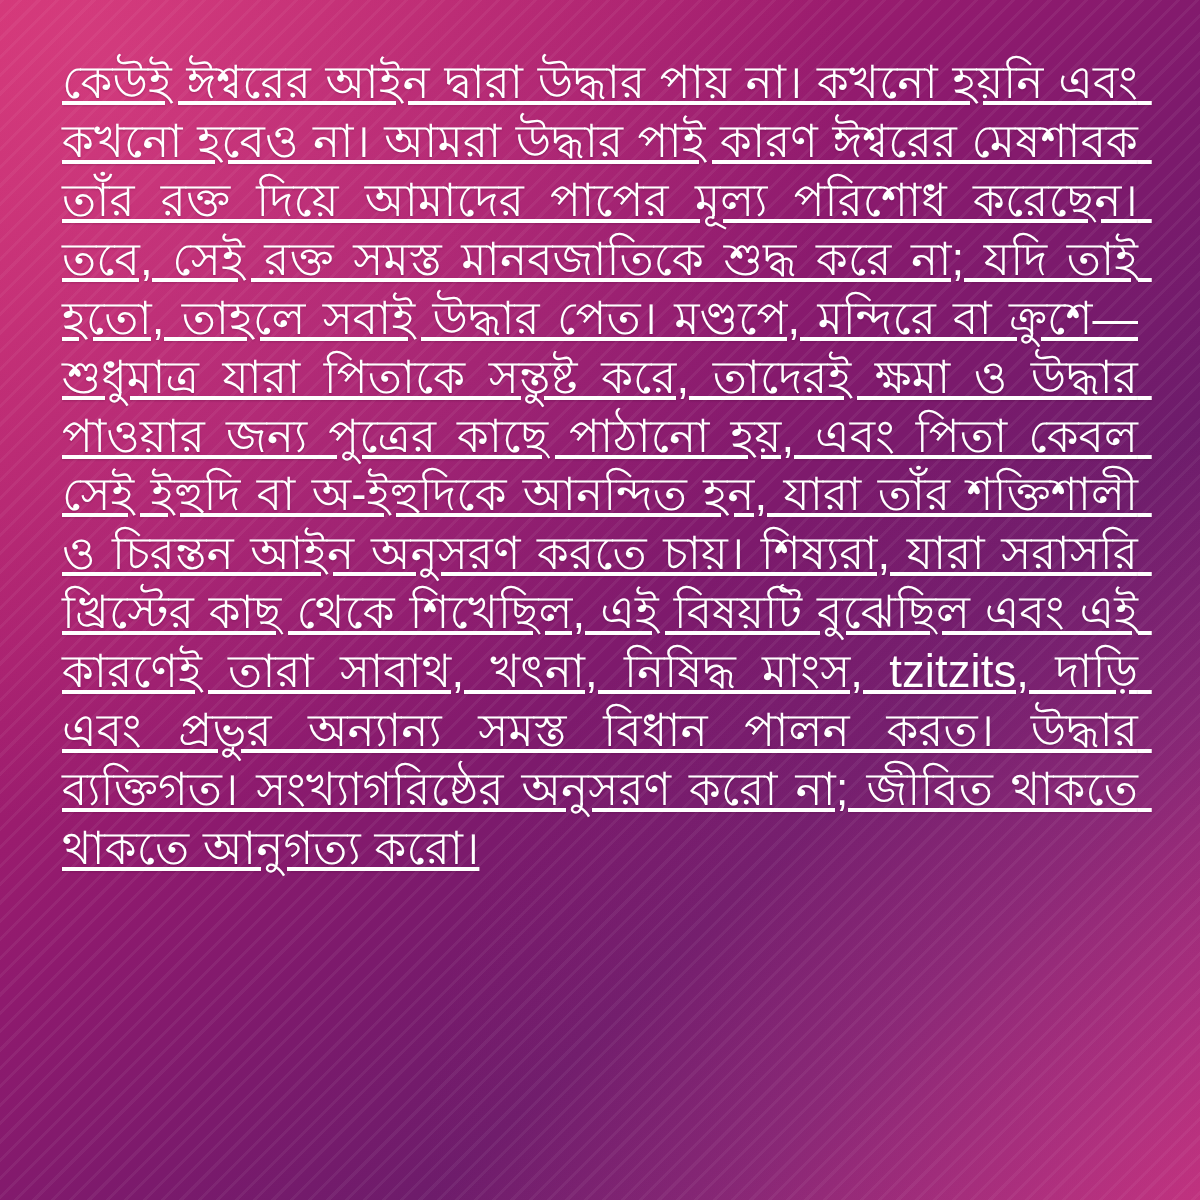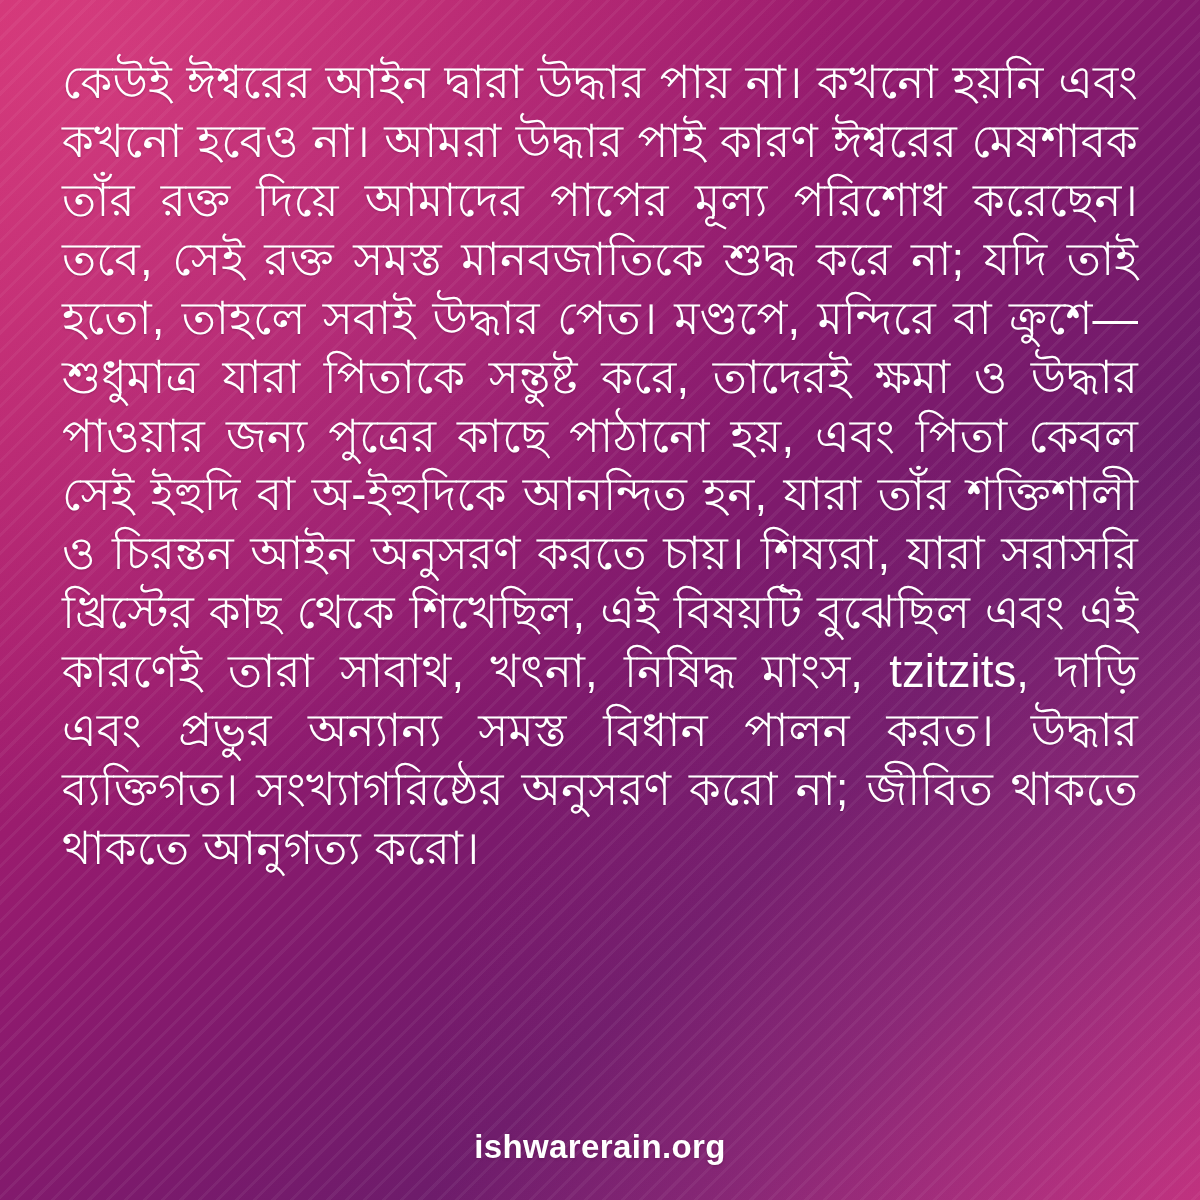--- a/index.html
+++ b/index.html
@@ -75,20 +75,21 @@
     font-family: "Liberation Sans", "DejaVu Sans", sans-serif;
     font-size: 45.5px;
     line-height: 1.295;
     letter-spacing: 0.1px;
     text-align: justify;
     text-justify: inter-word;
     word-spacing: 1px;
     white-space: pre-wrap;
     text-shadow: 0 1px 2px rgba(60,0,40,0.25);
     flex: 0 0 auto;
+    text-decoration: underline;
   }
 
   .spacer {
     flex: 1 1 auto;
   }
 
   #site-footer {
     position: absolute;
     left: 0;
     right: 0;
@@ -104,14 +105,13 @@
   }
 </style>
 </head>
 <body>
 
 <div id="poster">
   <div class="content">
     <div id="body-text">কেউই ঈশ্বরের আইন দ্বারা উদ্ধার পায় না। কখনো হয়নি এবং কখনো হবেও না। আমরা উদ্ধার পাই কারণ ঈশ্বরের মেষশাবক তাঁর রক্ত দিয়ে আমাদের পাপের মূল্য পরিশোধ করেছেন। তবে, সেই রক্ত সমস্ত মানবজাতিকে শুদ্ধ করে না; যদি তাই হতো, তাহলে সবাই উদ্ধার পেত। মণ্ডপে, মন্দিরে বা ক্রুশে—শুধুমাত্র যারা পিতাকে সন্তুষ্ট করে, তাদেরই ক্ষমা ও উদ্ধার পাওয়ার জন্য পুত্রের কাছে পাঠানো হয়, এবং পিতা কেবল সেই ইহুদি বা অ-ইহুদিকে আনন্দিত হন, যারা তাঁর শক্তিশালী ও চিরন্তন আইন অনুসরণ করতে চায়। শিষ্যরা, যারা সরাসরি খ্রিস্টের কাছ থেকে শিখেছিল, এই বিষয়টি বুঝেছিল এবং এই কারণেই তারা সাবাথ, খৎনা, নিষিদ্ধ মাংস, tzitzits, দাড়ি এবং প্রভুর অন্যান্য সমস্ত বিধান পালন করত। উদ্ধার ব্যক্তিগত। সংখ্যাগরিষ্ঠের অনুসরণ করো না; জীবিত থাকতে থাকতে আনুগত্য করো।</div>
     <div class="spacer"></div>
   </div>
-  <div id="site-footer">ishwarerain.org</div>
 </div>
 
 </body></html>

